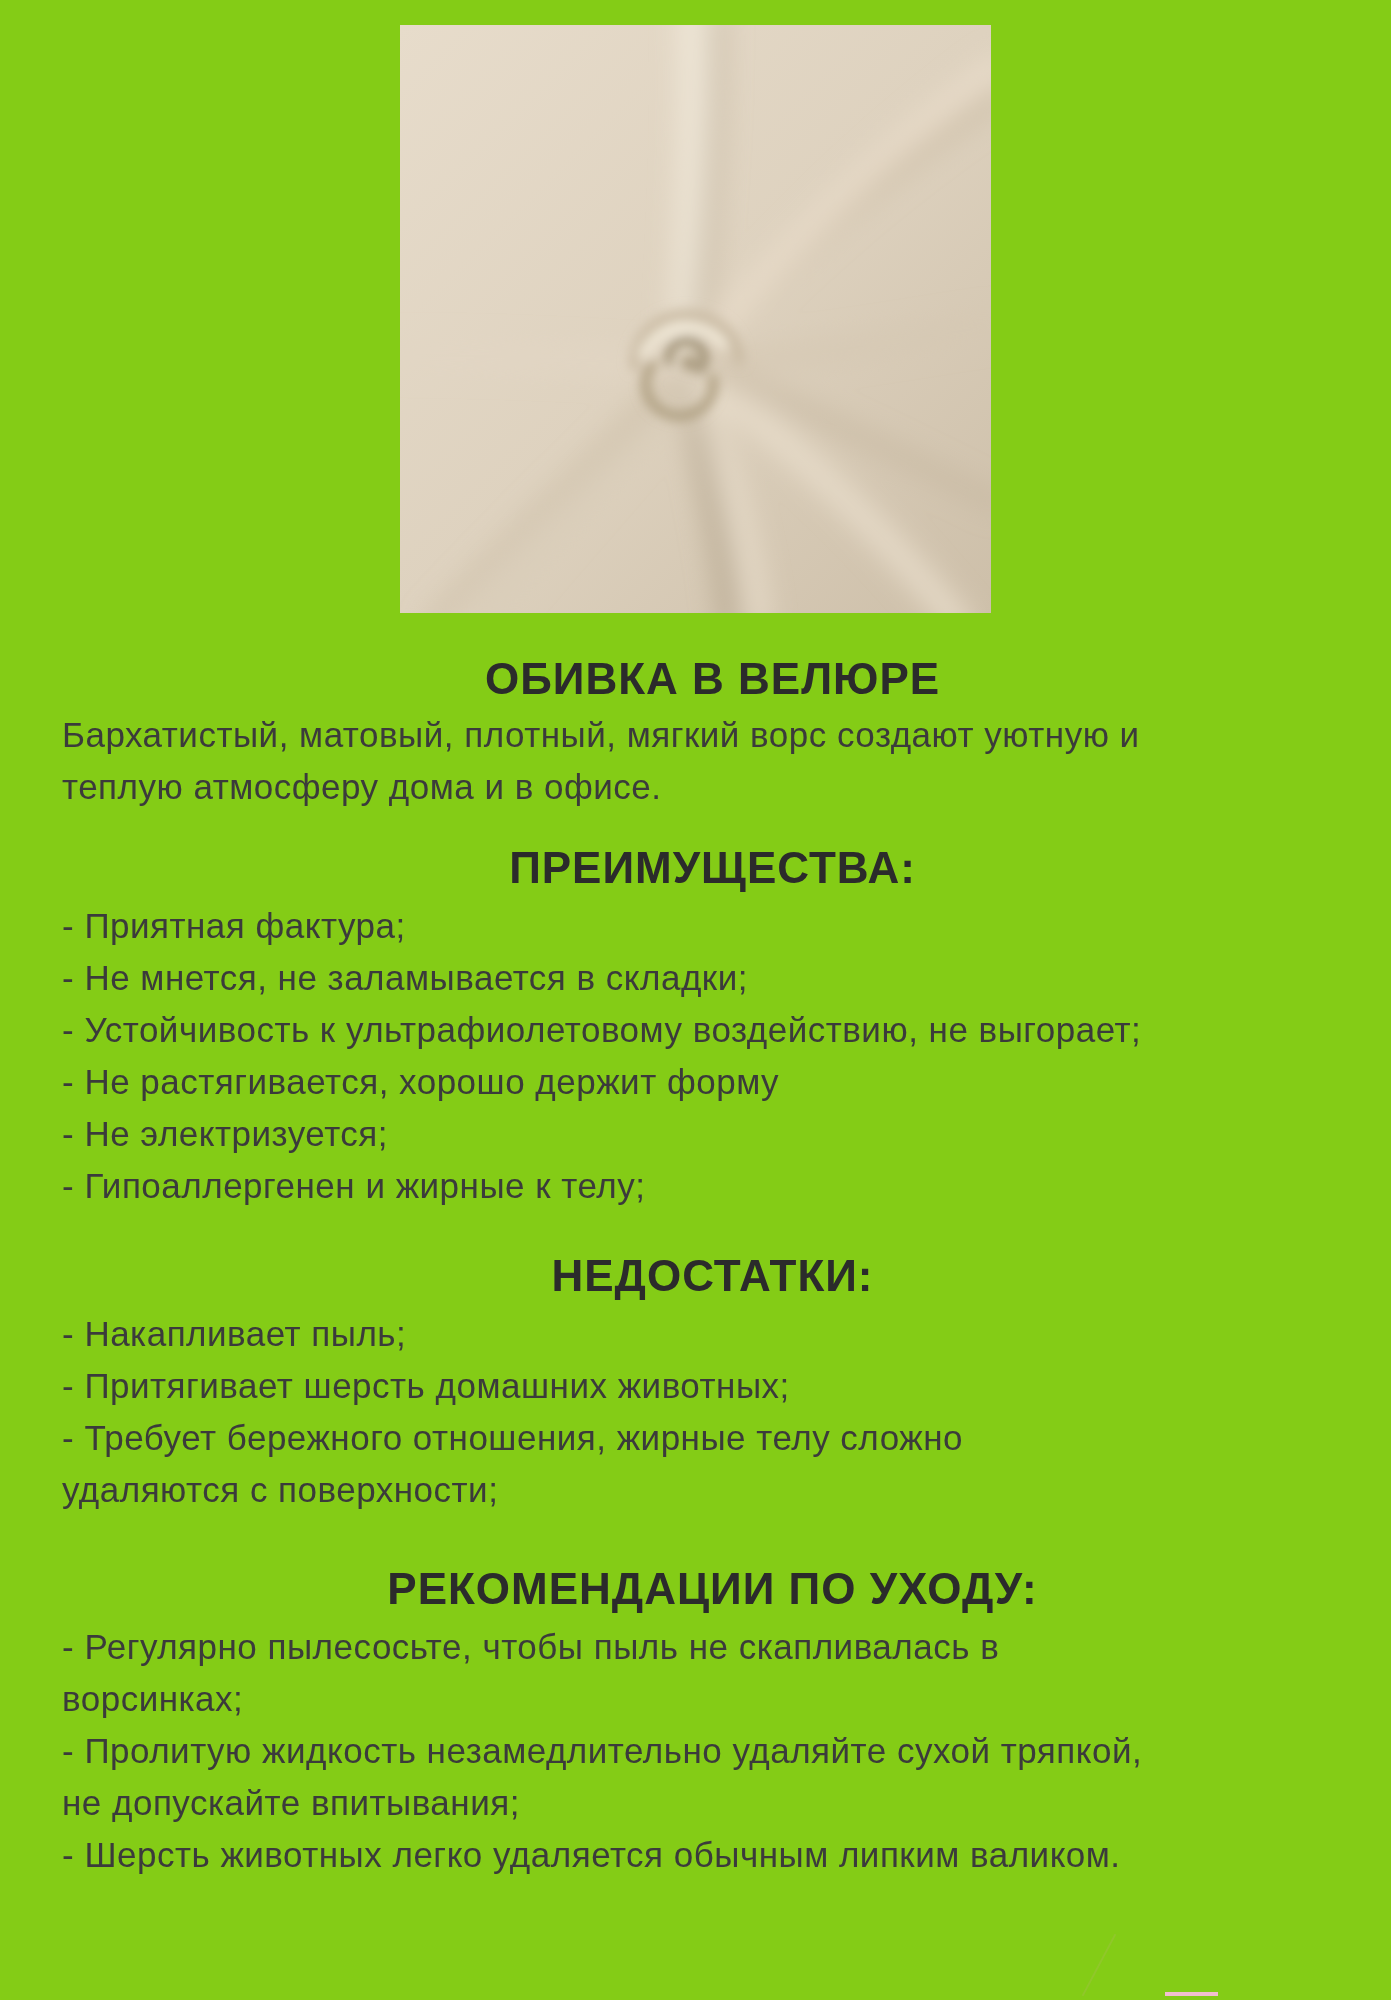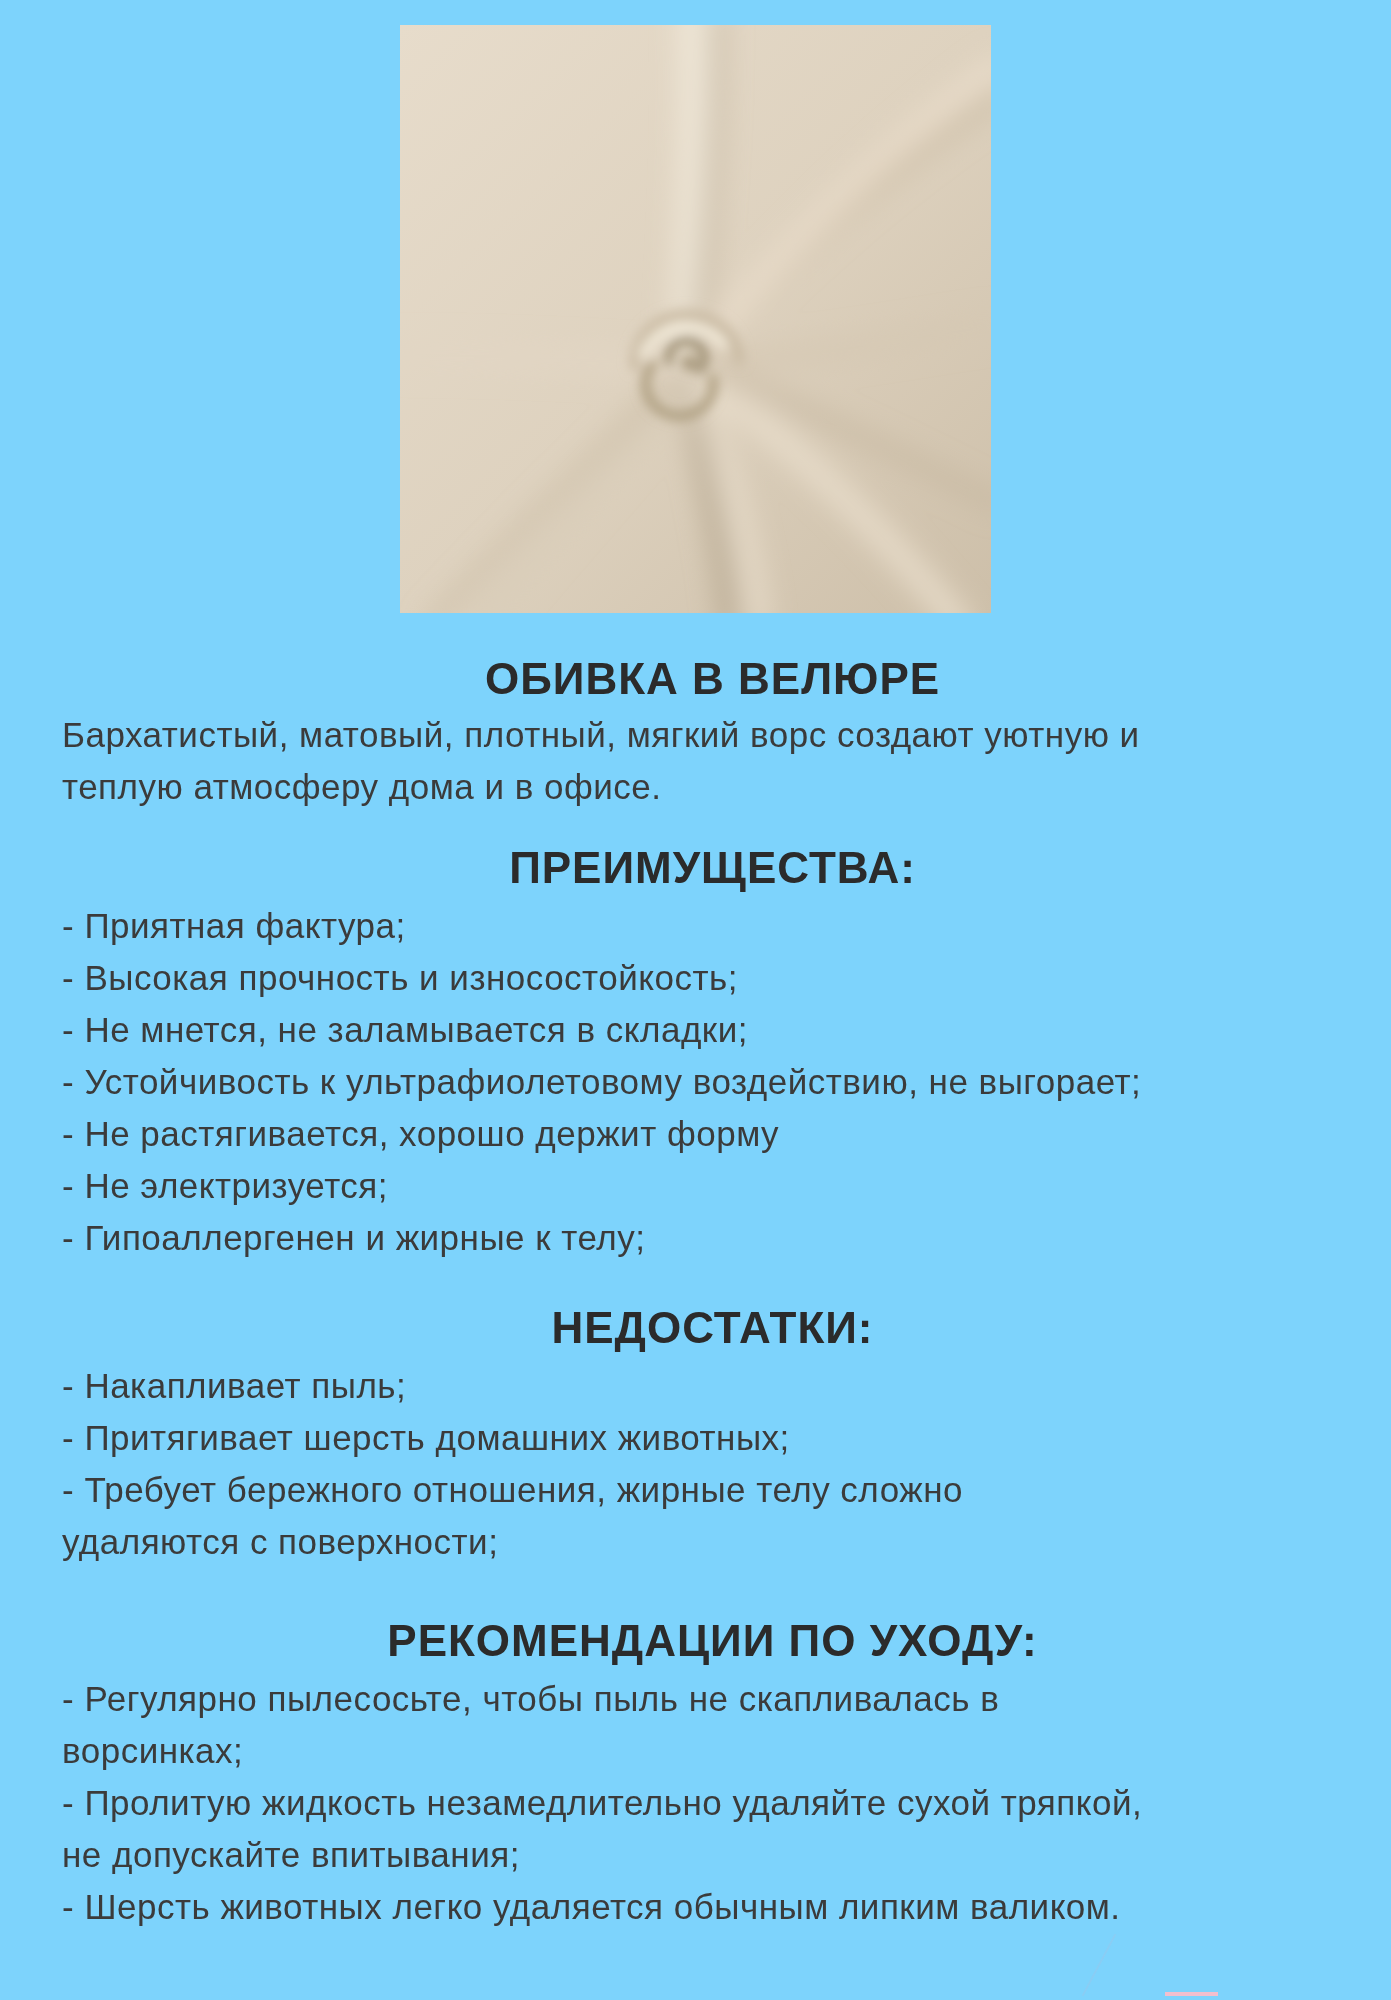--- a/index.html
+++ b/index.html
@@ -4,21 +4,21 @@
 <style>
   html, body {
     margin: 0;
     padding: 0;
     background: #ffffff;
   }
   .page {
     position: relative;
     width: 1391px;
     height: 2000px;
-    background: #7dd3fc;
+    background: #84cc16;
     overflow: hidden;
     font-family: "Liberation Sans", sans-serif;
     color: #3b3b3b;
   }
   .photo {
     width: 591px;
     height: 588px;
     margin: 25px auto 0 auto;
   }
   .photo svg {
@@ -120,21 +120,20 @@
   <section class="sec sec-intro">
     <h1 class="heading">ОБИВКА В ВЕЛЮРЕ</h1>
     <p class="para">Бархатистый, матовый, плотный, мягкий ворс создают уютную и
 теплую атмосферу дома и в офисе.</p>
   </section>
 
   <section class="sec sec-advantages">
     <h2 class="heading">ПРЕИМУЩЕСТВА:</h2>
     <div class="list">
       <div class="item">- Приятная фактура;</div>
-      <div class="item">- Высокая прочность и износостойкость;</div>
       <div class="item">- Не мнется, не заламывается в складки;</div>
       <div class="item">- Устойчивость к ультрафиолетовому воздействию, не выгорает;</div>
       <div class="item">- Не растягивается, хорошо держит форму</div>
       <div class="item">- Не электризуется;</div>
       <div class="item">- Гипоаллергенен и жирные к телу;</div>
     </div>
   </section>
 
   <section class="sec sec-drawbacks">
     <h2 class="heading">НЕДОСТАТКИ:</h2>

